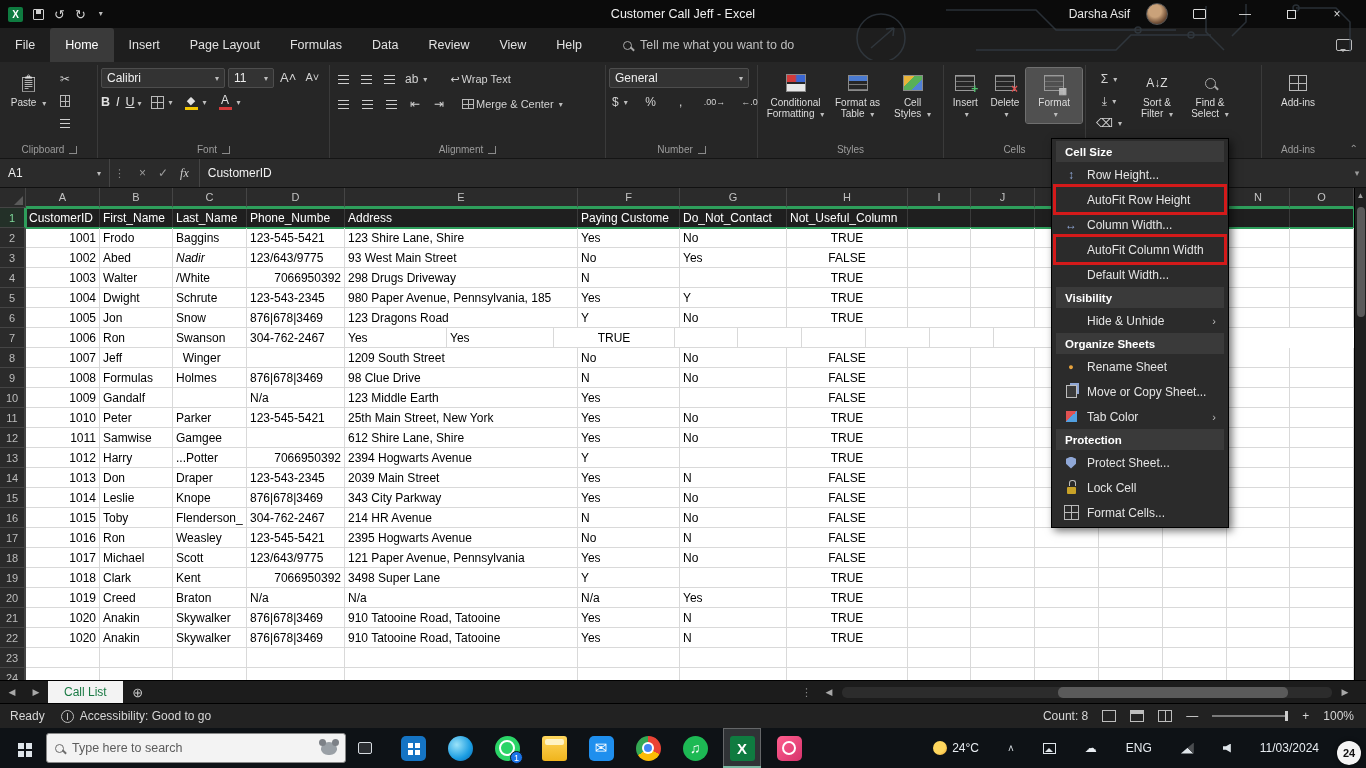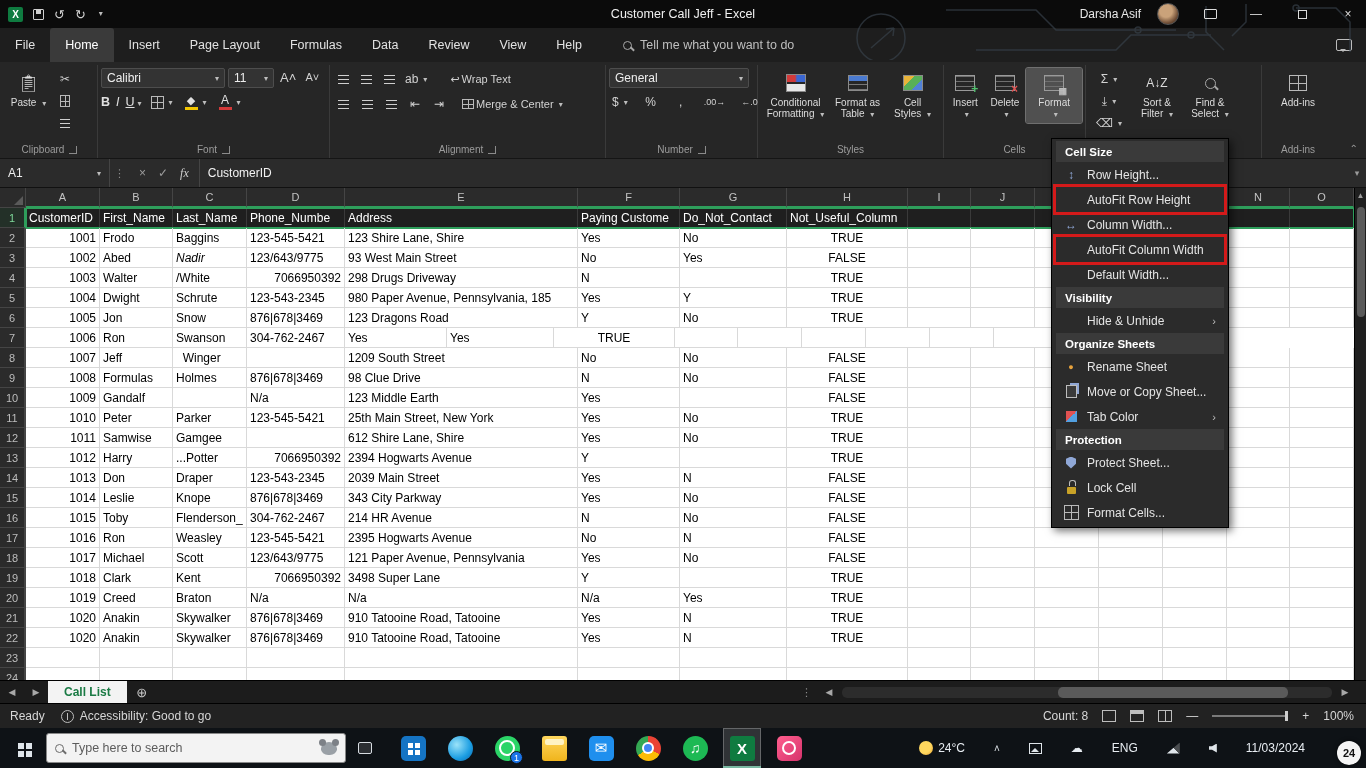--- a/index.html
+++ b/index.html
@@ -10,21 +10,21 @@
 
   
   .titlebar { height:28px; background:#0b0b0b; display:flex; align-items:center; position:relative; z-index:4; }
   .qat { display:flex; align-items:center; gap:10px; padding-left:8px; }
   .xlogo { width:15px; height:15px; background:#0f7b40; border-radius:2px; color:#fff; font-size:10px; font-weight:bold;
     display:flex; align-items:center; justify-content:center; }
   .saveic { width:11px; height:11px; border:1.5px solid #cfcfcf; border-radius:1px; position:relative; }
   .saveic::after { content:''; position:absolute; left:2px; top:0; width:5px; height:4px; background:#cfcfcf; }
   .qbtn { color:#cfcfcf; font-size:13px; line-height:1; cursor:default; }
   .tb-title { position:absolute; left:0; right:0; text-align:center; font-size:12.5px; color:#f0f0f0; pointer-events:none; }
-  .tb-right { margin-left:auto; display:flex; align-items:center; gap:16px; padding-right:3px; z-index:5; }
+  .tb-right { margin-left:auto; display:flex; align-items:center; gap:16px; padding-right:14px; z-index:5; }
   .username { font-size:12px; color:#e8e8e8; }
   .avatar { width:22px; height:22px; border-radius:50%;
     background:radial-gradient(circle at 40% 35%, #caa27a 0 35%, #6b4a33 70%, #3a2a1e); border:1px solid #555; }
   .winbtn { width:30px; height:26px; display:flex; align-items:center; justify-content:center; color:#dcdcdc; font-size:12px; }
   .maxic { width:9px; height:9px; border:1.2px solid #dcdcdc; }
   .monic { width:13px; height:10px; border:1.2px solid #dcdcdc; border-radius:1px; }
   .circuit { position:absolute; top:0; right:0; width:540px; height:60px; pointer-events:none; z-index:1; opacity:.65; }
 
   
   .tabrow { height:34px; background:#1e1e1e; display:flex; align-items:stretch; position:relative; z-index:3; }
@@ -106,21 +106,21 @@
   .cell.hcell { background:#1f1f1f; color:#fff; border-right-color:#3a3a3a; border-bottom-color:#1f1f1f; }
   .cell.ar { justify-content:flex-end; }
   .cell.ac { justify-content:center; }
   .vscroll { width:12px; flex:none; background:#1f1f1f; display:flex; flex-direction:column; align-items:center; border-left:1px solid #000; }
   .vthumb { width:8px; height:110px; background:#5a5a5a; border-radius:4px; margin-top:4px; }
   .varrow { color:#9a9a9a; font-size:8px; padding:3px 0; }
 
   
   .sheetbar { height:23px; background:#1c1c1c; display:flex; align-items:stretch; border-top:1px solid #000; z-index:2; }
   .sharrow { width:24px; display:flex; align-items:center; justify-content:center; color:#a8a8a8; font-size:9px; }
-  .sheettab { background:#f3f3f3; color:#1a7a44; font-weight:bold; font-size:12px; display:flex; align-items:center; padding:0 16px; }
+  .sheettab { background:#f3f3f3; color:#1a7a44; font-weight:normal; font-size:12px; display:flex; align-items:center; padding:0 16px; }
   .addsheet { width:30px; display:flex; align-items:center; justify-content:center; color:#c9c9c9; font-size:13px; }
   .hscrollzone { margin-left:auto; display:flex; align-items:center; gap:6px; padding-right:14px; }
   .hstrack { width:490px; height:11px; background:#2c2c2c; border-radius:5px; position:relative; }
   .hsthumb { position:absolute; left:44%; width:230px; height:11px; background:#5a5a5a; border-radius:5px; }
 
   
   .statusbar { height:25px; background:#222; display:flex; align-items:center; font-size:12px; color:#d6d6d6; border-top:1px solid #000; z-index:2; }
   .sb-left { display:flex; align-items:center; gap:16px; padding-left:10px; }
   .acc-ic { width:13px; height:13px; border:1.3px solid #bdbdbd; border-radius:50%; display:inline-block; position:relative; }
   .acc-ic::after { content:''; position:absolute; left:5px; top:2px; width:1.5px; height:7px; background:#bdbdbd; }
@@ -158,21 +158,21 @@
   .ai-explorer { background:linear-gradient(#ffd75e,#f0b41c); border-radius:3px; position:relative; }
   .ai-explorer::before { content:''; position:absolute; top:3px; left:3px; right:3px; height:6px; background:#fff3c4; border-radius:2px; }
   .ai-mail { background:#1f8fee; border-radius:5px; font-size:15px; }
   .ai-chrome { border-radius:50%; background:conic-gradient(#ea4335 0 33%, #fbbc05 0 66%, #34a853 0 100%); position:relative; }
   .ai-chrome::before { content:''; width:12px; height:12px; background:#fff; border-radius:50%; }
   .ai-chrome::after { content:''; position:absolute; width:8px; height:8px; background:#4285f4; border-radius:50%; }
   .ai-spotify { border-radius:50%; background:#1db954; font-size:14px; }
   .ai-excel { background:#0f7b40; border-radius:3px; font-weight:bold; font-size:15px; }
   .ai-photos { background:linear-gradient(135deg,#ff5e8e,#d6336c); border-radius:5px; position:relative; }
   .ai-photos::before { content:''; width:10px; height:10px; border:2px solid #fff; border-radius:50%; }
-  .tray { margin-left:auto; display:flex; align-items:center; gap:29px; padding-right:18px; font-size:12px; color:#e8edf2; }
+  .tray { margin-left:auto; display:flex; align-items:center; gap:29px; padding-right:4px; font-size:12px; color:#e8edf2; }
   .sun { width:14px; height:14px; border-radius:50%; background:radial-gradient(circle at 35% 35%, #ffd75e 0 55%, #e89b2c); }
   .chev { font-size:10px; color:#dfe5ea; }
   .pic-ic { width:13px; height:11px; border:1.2px solid #dfe5ea; position:relative; }
   .pic-ic::after { content:''; position:absolute; left:1px; bottom:1px; border-left:4px solid transparent; border-right:4px solid transparent; border-bottom:4px solid #dfe5ea; }
   .net-ic { width:13px; height:11px; background:linear-gradient(to top right, #dfe5ea 50%, rgba(255,255,255,.25) 50%); clip-path:polygon(0 100%, 100% 0, 100% 100%); }
   .vol-ic { width:8px; height:9px; background:#dfe5ea; clip-path:polygon(0 30%, 40% 30%, 100% 0, 100% 100%, 40% 70%, 0 70%); }
   .clock { text-align:center; line-height:14px; }
   .notif-badge { position:absolute; right:5px; bottom:3px; width:24px; height:24px; border-radius:50%; background:#f5f5f5;
     color:#111; font-size:11px; font-weight:bold; display:flex; align-items:center; justify-content:center; z-index:9; box-shadow:0 0 4px rgba(0,0,0,.6); }
 

